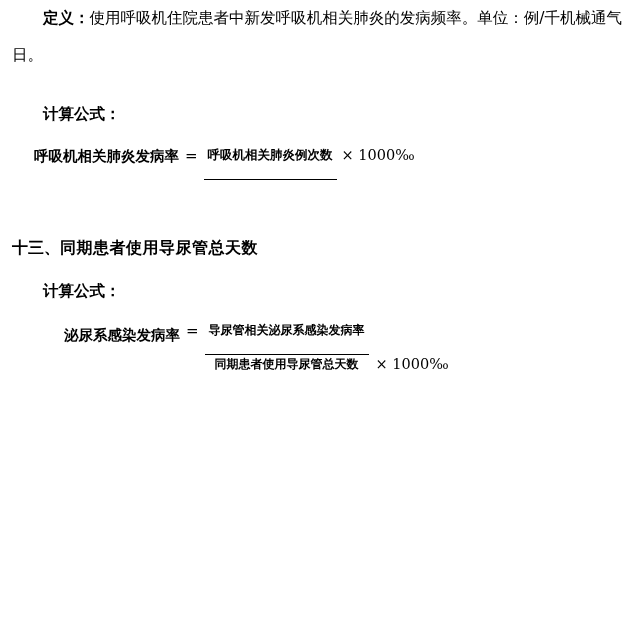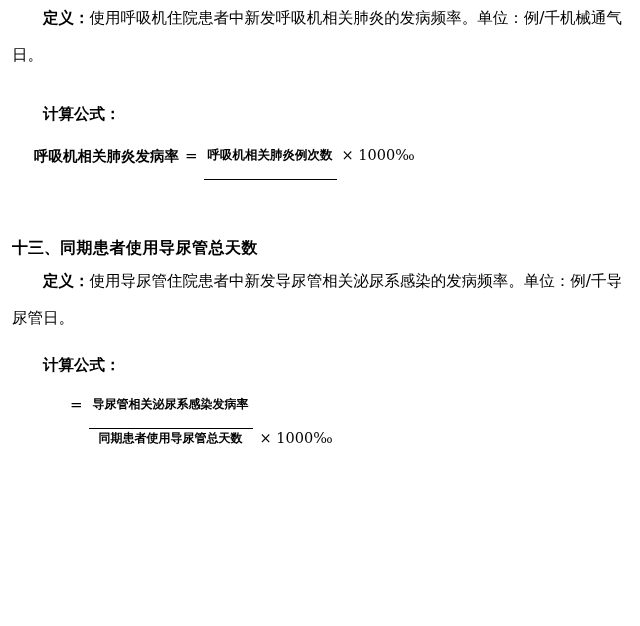--- a/index.html
+++ b/index.html
@@ -133,28 +133,28 @@
       <span class="num-line">呼吸机相关肺炎例次数</span>
     </span>
     <span class="times">× 1000‰</span>
   </div>
 
   <div class="spacer-xl"></div>
 
 
   <p class="heading"><span class="num">十三、</span><span>同期患者使用导尿管总天数</span></p>
 
-  <p class="para indent"><span class="label-bold">定义：</span><span>使用导尿管住院患者中新发导尿管相关泌尿系感染的发病频率。单位：例/千导尿管日。</span></p>
 
   <div class="spacer-sm"></div>
 
   <p class="para indent"><span class="label-bold">计算公式：</span></p>
 
   <div class="formula formula-2">
     <span class="lhs-2">
+      <span class="l2">泌尿系感染发病率</span>
     </span>
     <span class="eq">=</span>
     <span class="frac frac-2">
       <span class="num-line">导尿管相关泌尿系感染发病率</span>
       <span class="den-line">同期患者使用导尿管总天数</span>
     </span>
     <span class="times-2">× 1000‰</span>
   </div>
 
   <div class="spacer-lg"></div>

